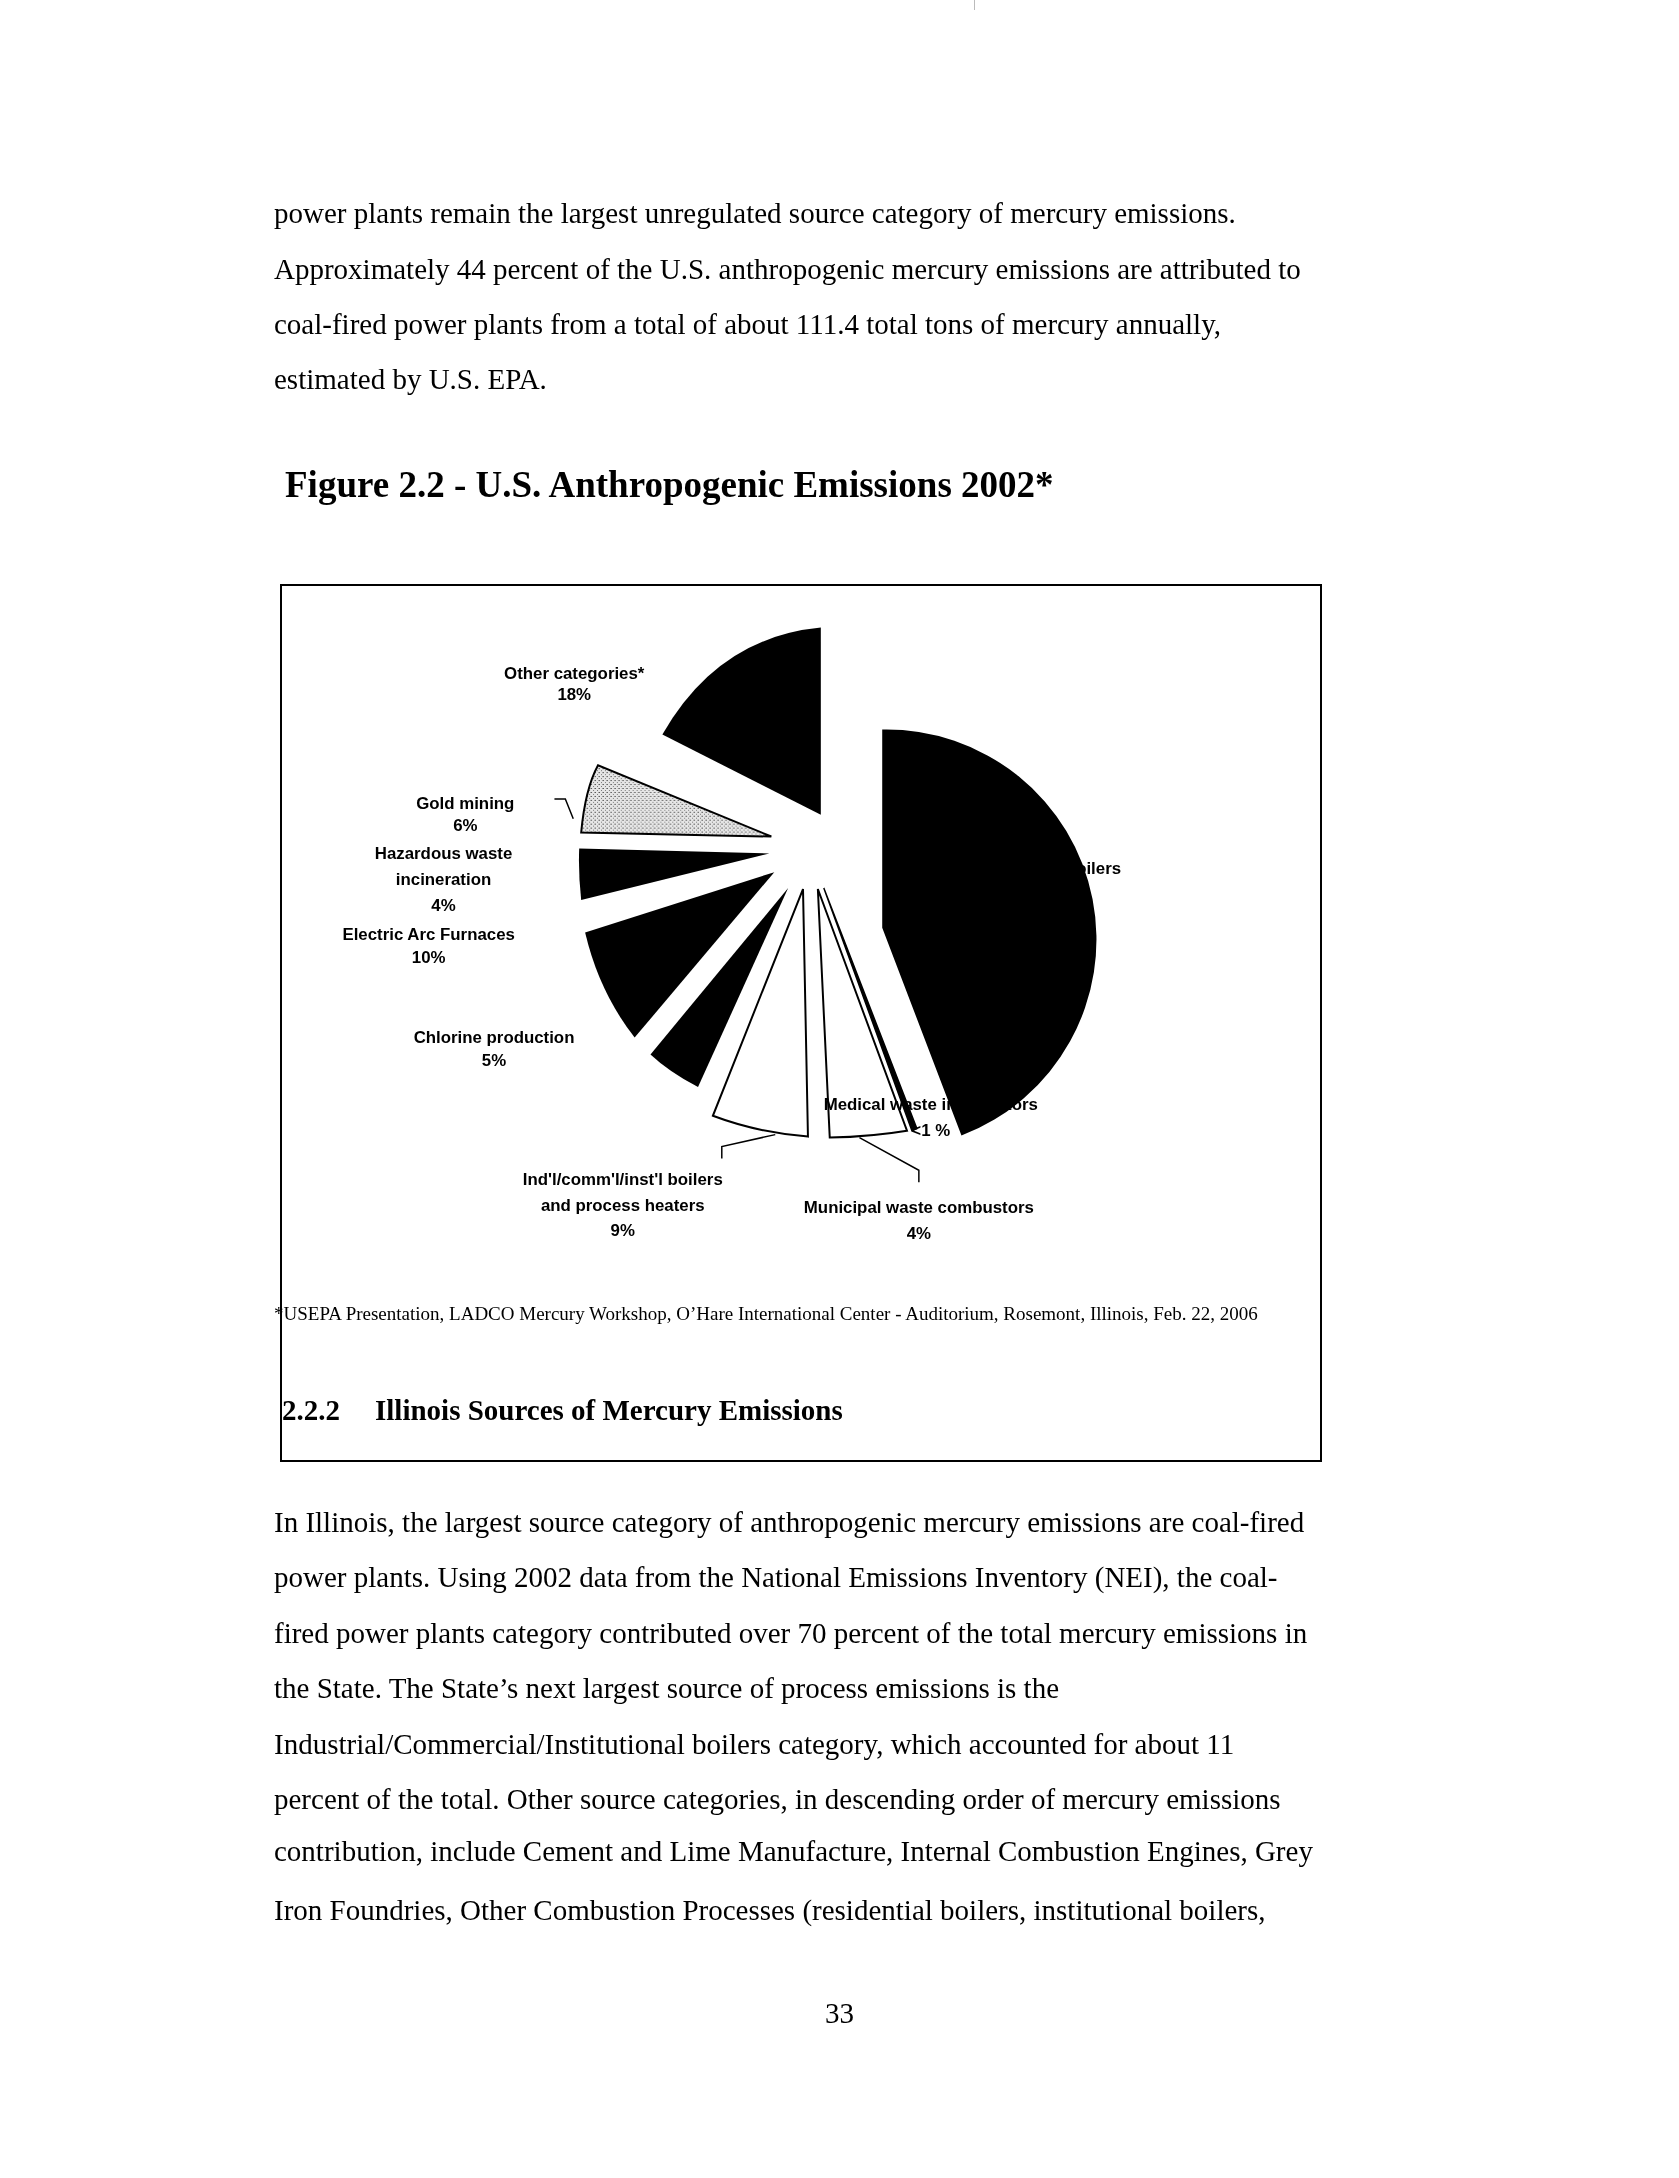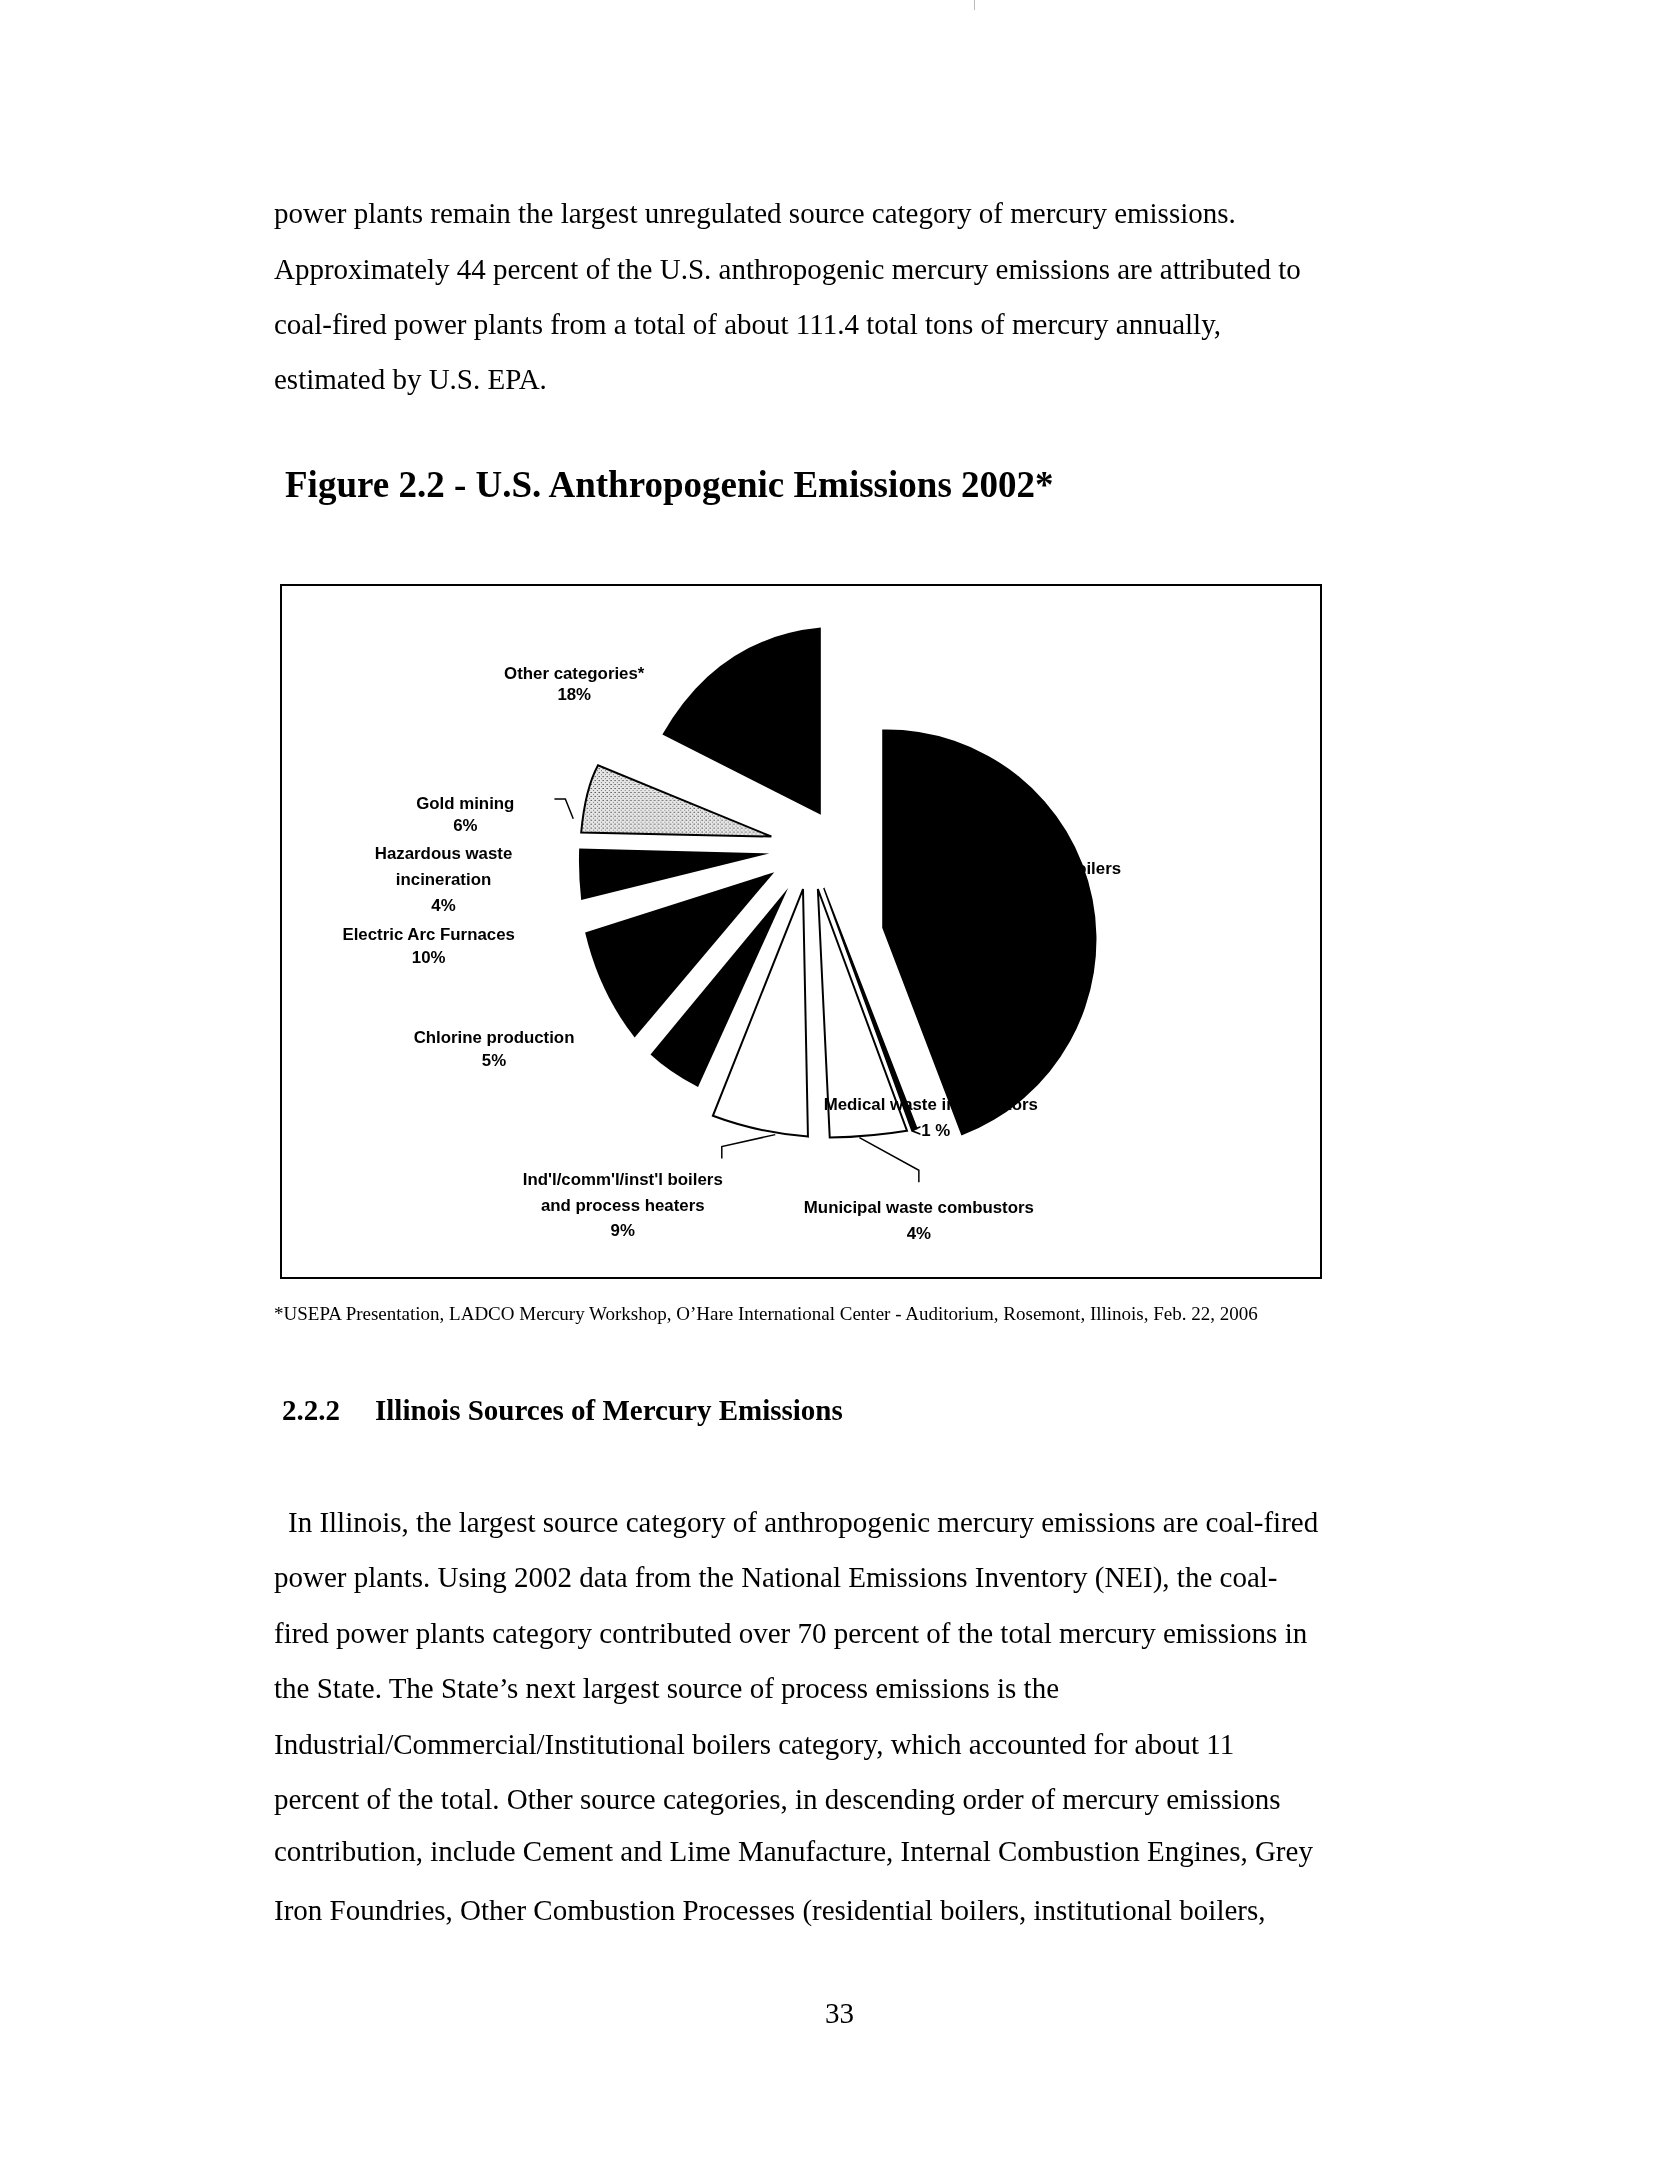--- a/index.html
+++ b/index.html
@@ -1,20 +1,20 @@
 <!DOCTYPE html>
 <html><head>
 <meta charset="utf-8">
 <style>
   html, body { margin: 0; padding: 0; background: #ffffff; }
   body { width: 1679px; height: 2178px; position: relative; overflow: hidden;
          font-family: "Liberation Serif", serif; color: #000; }
   .p { position: absolute; left: 274px; font-size: 29px; line-height: 55px; white-space: nowrap; }
   .fig-title { position: absolute; left: 285px; top: 463px; font-size: 37px; font-weight: bold; }
-  .chart-box { position: absolute; left: 280px; top: 584px; width: 1042px; height: 695px;
+  .chart-box { position: absolute; left: 280px; top: 584px; width: 1042px; height: 878px;
                border: 2px solid #000; box-sizing: border-box; }
   .chart-box svg { position: absolute; left: 0; top: 0; }
   .lbl { font-family: "Liberation Sans", sans-serif; font-weight: bold; font-size: 17px; }
   .footnote { position: absolute; left: 274px; top: 1303px; font-size: 19px; white-space: nowrap; font-family: Liberation Serif, serif; }
   .section { position: absolute; left: 274px; top: 1394px; font-size: 29px; font-weight: bold; margin-left: 8px; }
   .section .num { display: inline-block; width: 93px; }
   .pagenum { position: absolute; left: 0; width: 1679px; top: 1997px; text-align: center; font-size: 29px; }
   .tick { position: absolute; left: 974px; top: 0; width: 1px; height: 10px; background: #bbb; }
 </style>
 </head>
@@ -86,21 +86,21 @@
     </g>
   </svg>
 </div>
 
 <div class="footnote">*USEPA Presentation, LADCO Mercury Workshop, O’Hare International Center - Auditorium, Rosemont, Illinois, Feb. 22, 2006</div>
 
 <div class="section">
   <span class="num">2.2.2</span><span>Illinois Sources of Mercury Emissions</span>
 </div>
 
-<div class="p" style="top:1495px;margin-left:14px;">In Illinois, the largest source category of anthropogenic mercury emissions are coal-fired</div>
+<div class="p" style="top:1495px;">In Illinois, the largest source category of anthropogenic mercury emissions are coal-fired</div>
 <div class="p" style="top:1550px;">power plants.  Using 2002 data from the National Emissions Inventory (NEI), the coal-</div>
 <div class="p" style="top:1606px;">fired power plants category contributed over 70 percent of the total mercury emissions in</div>
 <div class="p" style="top:1661px;">the State.  The State’s next largest source of process emissions is the</div>
 <div class="p" style="top:1717px;">Industrial/Commercial/Institutional boilers category, which accounted for about 11</div>
 <div class="p" style="top:1772px;">percent of the total. Other source categories, in descending order of mercury emissions</div>
 <div class="p" style="top:1824px;">contribution, include Cement and Lime Manufacture, Internal Combustion Engines, Grey</div>
 <div class="p" style="top:1883px;">Iron Foundries, Other Combustion Processes (residential boilers, institutional boilers,</div>
 
 <div class="pagenum">33</div>
 

